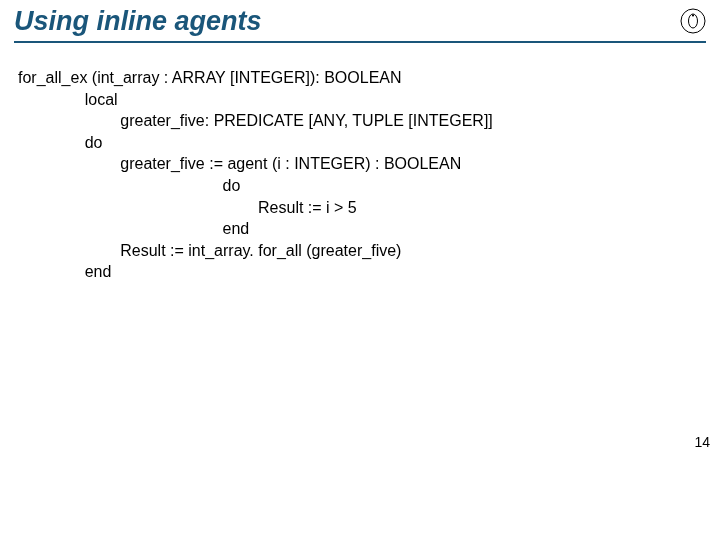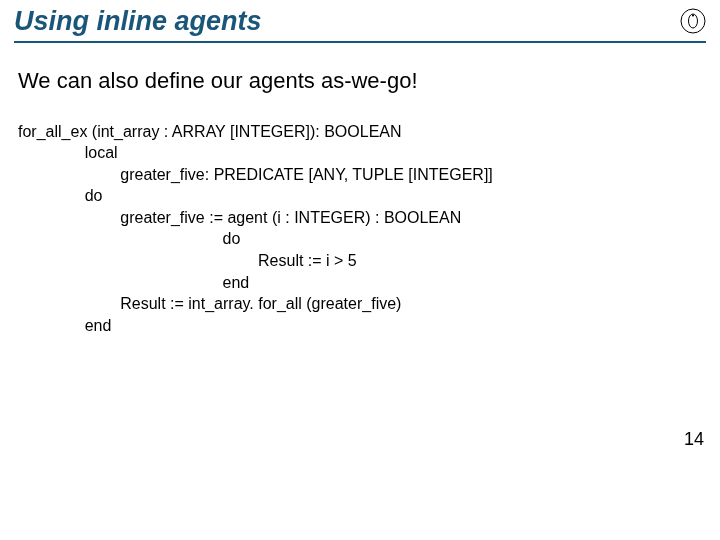--- a/index.html
+++ b/index.html
@@ -49,23 +49,23 @@
   .para { margin-bottom: 26px; }
   .mono-inline { font-family: inherit; }
   .code-block {
     padding: 0 18px 0 18px;
     font-size: 16px;
     line-height: 1.35;
     white-space: pre;
   }
   .page-num {
     position: absolute;
-    right: 16px;
+    right: 10px;
     bottom: 6px;
-    font-size: 18px;
+    font-size: 14px;
     color: #000;
   }
 </style>
 </head>
 <body>
 
 <div class="slide">
 
   <div class="logo">
     <svg viewBox="0 0 26 26" width="26" height="26">
@@ -74,21 +74,20 @@
       <circle cx="13" cy="7.5" r="1.1" fill="#000"></circle>
     </svg>
   </div>
 
   <div class="title-bar">
     <span class="title-text">Using inline agents</span>
   </div>
   <div class="title-underline"></div>
 
   <div class="body">
-    <div class="para">We can also define our agents as-we-go!</div>
   </div>
 
   <div class="code-block"><span>for_all_ex (int_array : ARRAY [INTEGER]): BOOLEAN</span>
                <span>local</span>
                        <span>greater_five: PREDICATE [ANY, TUPLE [INTEGER]]</span>
                <span>do</span>
                        <span>greater_five := agent (i : INTEGER) : BOOLEAN</span>
                                               <span>do</span>
                                                       <span>Result := i &gt; 5</span>
                                               <span>end</span>

